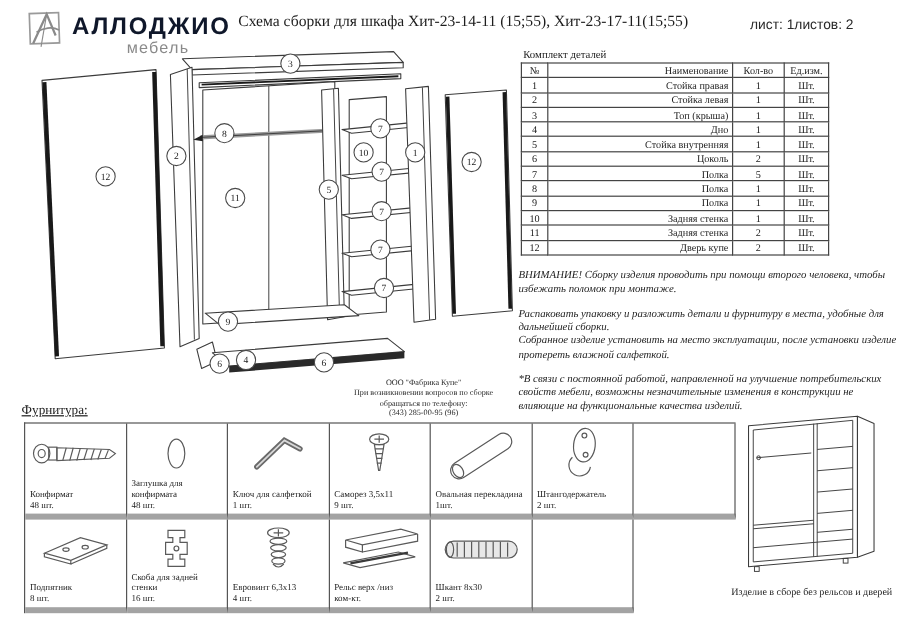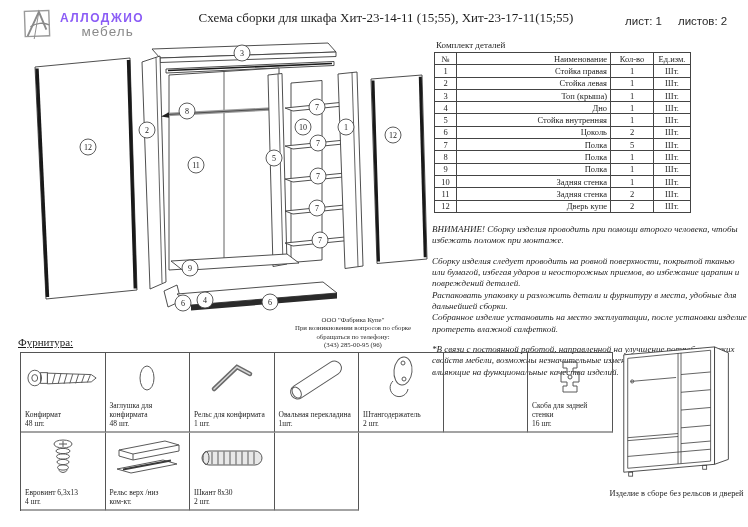--- a/index.html
+++ b/index.html
@@ -1,28 +1,28 @@
 <!DOCTYPE html>
 <html><head>
 <meta charset="utf-8">
 <style>
   html,body{margin:0;padding:0;background:#fff;}
   .page{position:relative;width:748px;height:527px;background:#fff;overflow:hidden;
         font-family:"Liberation Serif", serif;color:#1d1d1d;}
   
   .logo{position:absolute;left:22px;top:8px;display:flex;align-items:flex-start;gap:8px;}
   .logo-text{display:flex;flex-direction:column;line-height:1.05;padding-top:4px;}
-  .brand{font-family:"Liberation Sans", sans-serif;font-weight:bold;font-size:12px;
-         letter-spacing:1.5px;color:#8b5cf6;}
+  .brand{font-family:"Liberation Sans", sans-serif;font-weight:bold;font-size:20px;
+         letter-spacing:1.5px;color:#0f172a;}
   .brand-sub{font-family:"Liberation Sans", sans-serif;font-size:13.5px;letter-spacing:1px;
          color:#8a8a8a;align-self:center;margin-left:11px;}
   .title{position:absolute;left:180px;top:10px;width:412px;text-align:center;
          font-size:13px;line-height:1.18;}
   .sheetinfo{position:absolute;left:625px;top:15px;font-family:"Liberation Sans", sans-serif;
-         font-size:11.5px;display:flex;gap:16px;color:#2a2a2a;text-align:center;}
+         font-size:11.5px;display:flex;color:#2a2a2a;text-align:center;}
   
   .diagram{position:absolute;left:15px;top:42px;}
   .p{fill:#fff;stroke:#3b3b3b;stroke-width:0.9;stroke-linejoin:round;}
   .l{stroke:#3b3b3b;stroke-width:0.8;fill:none;}
   .dk{stroke:#191919;fill:none;}
   .callout circle{fill:#fff;stroke:#4a4a4a;stroke-width:0.9;}
   .callout text{font-family:"Liberation Serif", serif;font-size:8px;fill:#222;text-anchor:middle;}
   .factory-note{position:absolute;left:291px;top:316px;width:124px;text-align:center;
          font-size:6.8px;line-height:1.25;color:#2a2a2a;}
   
@@ -34,21 +34,21 @@
   table.parts th:nth-child(2),table.parts td:nth-child(2){text-align:right;}
   col.c-num{width:22px;}col.c-name{width:154px;}col.c-qty{width:43px;}col.c-unit{width:37px;}
   
   .notes{position:absolute;left:432px;top:224px;width:316px;font-size:9px;line-height:1.26;font-style:italic;}
   .notes .blk{margin-bottom:9px;}
   
   .hw-title{position:absolute;left:18px;top:336px;font-size:11px;text-decoration:underline;}
   .hw-grid{position:absolute;left:20px;top:352px;display:grid;
            grid-template-columns:repeat(7,84.5px);grid-template-rows:80px 78px;
            border-top:1px solid #555;border-left:1px solid #555;}
-  .hw-cell{border-right:1px solid #555;border-bottom:2px solid #a3a3a3;position:relative;}
+  .hw-cell{border-right:1px solid #555;border-bottom:5px solid #a3a3a3;position:relative;}
   .hw-icon{position:absolute;left:0;top:2px;width:100%;height:46px;display:flex;
            align-items:center;justify-content:center;}
   .hw-icon svg{stroke:#5a5a5a;}
   .hw-label{position:absolute;left:4px;bottom:3px;right:2px;font-size:7.5px;line-height:1.2;}
   
   .assembled{position:absolute;left:614px;top:340px;}
   .assembled-caption{position:absolute;left:604px;top:489px;width:145px;text-align:center;
            font-size:8.4px;white-space:nowrap;}
 </style>
 </head>
@@ -295,21 +295,20 @@
           <td>Дверь купе</td>
           <td>2</td>
           <td>Шт.</td>
         </tr>
       </tbody>
   </table>
 
   <div class="notes">
     <div class="blk">ВНИМАНИЕ! Сборку изделия проводить при помощи второго человека, чтобы избежать поломок при монтаже.</div>
     <div class="blk">
-      <div>Сборку изделия следует проводить на ровной поверхности, покрытой тканью или бумагой, избегая ударов и неосторожных приемов, во избежание царапин и повреждений деталей.</div>
       <div>Распаковать упаковку и разложить детали и фурнитуру в места, удобные для дальнейшей сборки.</div>
       <div>Собранное изделие установить на место эксплуатации, после установки изделие протереть влажной салфеткой.</div>
     </div>
     <div class="blk">*В связи с постоянной работой, направленной на улучшение потребительских свойств мебели, возможны незначительные изменения в конструкции не влияющие на функциональные качества изделий.</div>
   </div>
 
   <div class="hw-title">Фурнитура:</div>
   <div class="hw-grid">
 
     <div class="hw-cell">
@@ -347,25 +346,43 @@
     </div>
 
     <div class="hw-cell">
       <div class="hw-icon">
         <svg width="52" height="40" viewBox="0 0 52 40" fill="none">
           <path d="M8 31 L31 9 L44 16" stroke="#6a6a6a" stroke-width="4.5" stroke-linecap="round"></path>
           <path d="M8 31 L31 9 L44 16" stroke="#d8d8d8" stroke-width="1.5" stroke-linecap="round"></path>
         </svg>
       </div>
       <div class="hw-label">
-        <div>Рельс для конфирмата</div>
+        <div>Ключ для салфеткой</div>
         <div>1 шт.</div>
       </div>
     </div>
 
+    <div class="hw-cell">
+      <div class="hw-icon">
+        <svg width="26" height="40" viewBox="0 0 26 40" fill="none" stroke-width="1">
+          <ellipse cx="13" cy="8" rx="8" ry="4.5"></ellipse>
+          <line x1="13" y1="5" x2="13" y2="11"></line>
+            <line x1="9" y1="8" x2="17" y2="8"></line>
+          <polygon points="9,12.5 17,12.5 13.5,34 12.5,34"></polygon>
+          <line x1="9.4" y1="16" x2="16.6" y2="16"></line>
+            <line x1="9.9" y1="20" x2="16.1" y2="20"></line>
+          <line x1="10.4" y1="24" x2="15.6" y2="24"></line>
+            <line x1="11" y1="28" x2="15" y2="28"></line>
+        </svg>
+      </div>
+      <div class="hw-label">
+        <div>Саморез 3,5х11</div>
+        <div>9 шт.</div>
+      </div>
+    </div>
 
     <div class="hw-cell">
       <div class="hw-icon">
         <svg width="76" height="48" viewBox="0 0 76 48" fill="none" stroke-width="1">
           <g transform="rotate(-33 38 26)">
             <rect x="9" y="19" width="58" height="14" rx="7"></rect>
             <ellipse cx="15" cy="26" rx="4" ry="6"></ellipse>
           </g>
         </svg>
       </div>
@@ -385,20 +402,35 @@
         </svg>
       </div>
       <div class="hw-label">
         <div>Штангодержатель</div>
         <div>2 шт.</div>
       </div>
     </div>
 
     <div class="hw-cell"></div>
 
+    <div class="hw-cell">
+      <div class="hw-icon">
+        <svg width="64" height="38" viewBox="0 0 64 38" fill="none" stroke-width="1">
+          <polygon points="6,22 36,9 58,15 28,28"></polygon>
+          <polyline points="6,22 6,25 28,31 28,28"></polyline>
+          <polyline points="58,15 58,18 28,31"></polyline>
+          <ellipse cx="24" cy="19" rx="2.6" ry="1.5"></ellipse>
+            <ellipse cx="40" cy="17" rx="2.6" ry="1.5"></ellipse>
+        </svg>
+      </div>
+      <div class="hw-label">
+        <div>Подпятник</div>
+        <div>8 шт.</div>
+      </div>
+    </div>
 
 
     <div class="hw-cell">
       <div class="hw-icon">
         <svg width="36" height="42" viewBox="0 0 36 42" fill="none" stroke-width="1">
           <path d="M11 5 H25 V11 H21 V15 H27 V25 H21 V29 H25 V35 H11 V29 H15 V25 H9 V15 H15 V11 H11 Z"></path>
           <circle cx="18" cy="20" r="2"></circle>
         </svg>
       </div>
       <div class="hw-label">

